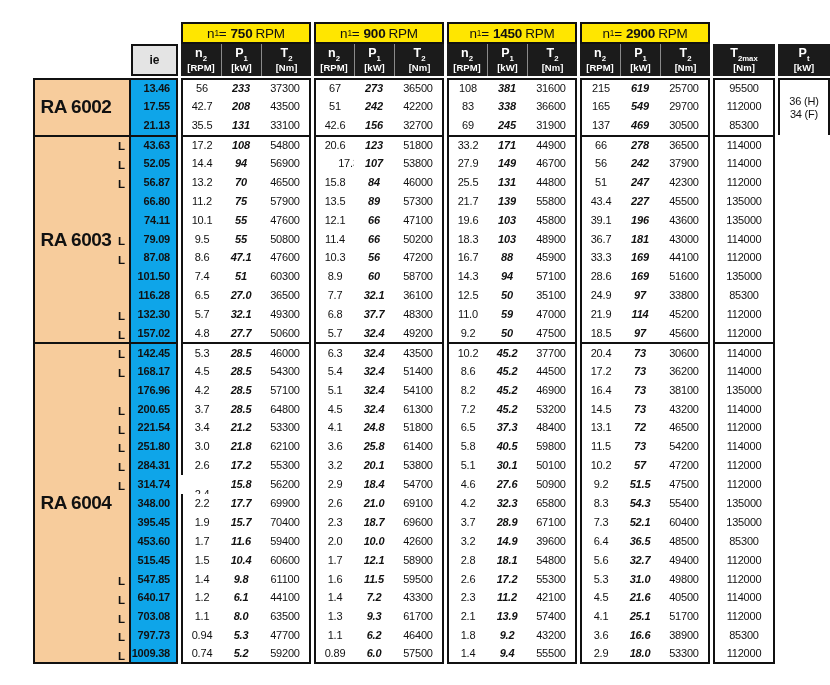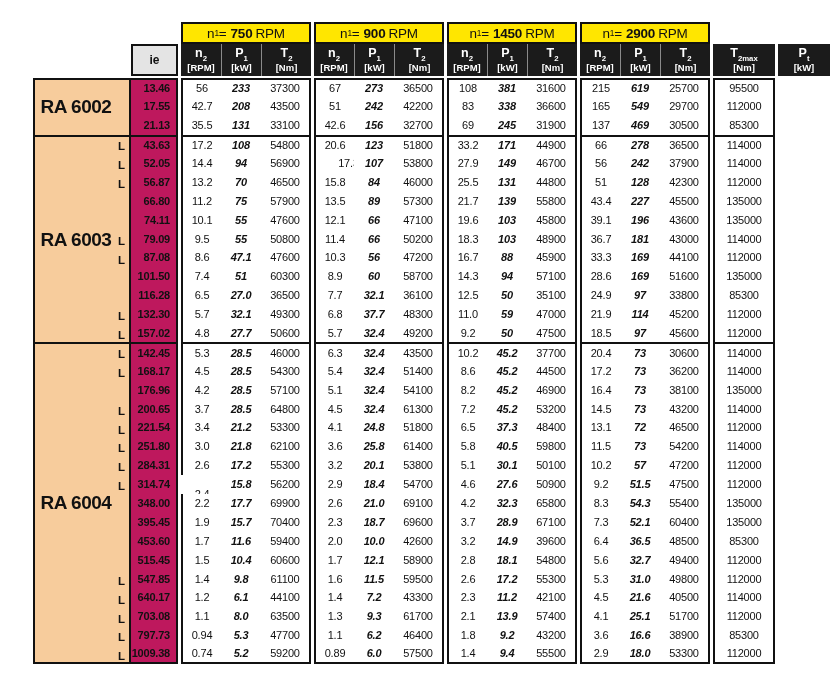--- a/index.html
+++ b/index.html
@@ -34,21 +34,21 @@
     background:#e4e4e4;border:2px solid #111;
     display:flex;align-items:center;justify-content:center;
     font-weight:bold;font-size:12px;
   }
   .d{
     background:#ffffff;display:flex;align-items:center;justify-content:center;
     font-size:11px;letter-spacing:-0.2px;
   }
   .p1{font-weight:bold;font-style:italic;}
   .ie{
-    background:#be185d;display:flex;align-items:center;justify-content:flex-end;
+    background:#0ea5e9;display:flex;align-items:center;justify-content:flex-end;
     padding-right:6px;font-weight:bold;font-size:11px;letter-spacing:-0.2px;
     border-right:2.5px solid #111;
   }
   .gl{border-left:2.5px solid #111;}
   .gr{border-right:2.5px solid #111;}
   .sec-top{border-top:2.5px solid #111;}
   .bot{border-bottom:2.5px solid #111;}
   .model{
     background:#f7cc9c;position:relative;
     border-left:2.5px solid #111;border-right:2.5px solid #111;
@@ -170,20 +170,24 @@
     <div class="d n2 gl" style="grid-area: 7 / 8;">42.6</div>
     <div class="d p1" style="grid-area: 7 / 9;">156</div>
     <div class="d t2 gr" style="grid-area: 7 / 10;">32700</div>
     <div class="d n2 gl" style="grid-area: 7 / 12;">69</div>
     <div class="d p1" style="grid-area: 7 / 13;">245</div>
     <div class="d t2 gr" style="grid-area: 7 / 14;">31900</div>
     <div class="d n2 gl" style="grid-area: 7 / 16;">137</div>
     <div class="d p1" style="grid-area: 7 / 17;">469</div>
     <div class="d t2 gr" style="grid-area: 7 / 18;">30500</div>
     <div class="d gl gr" style="grid-area: 7 / 20;">85300</div>
+    <div class="ptbox sec-top" style="grid-area: 5 / 22 / span 3;">
+      <div class="ptline">36 (H)</div>
+      <div class="ptline">34 (F)</div>
+    </div>
     <div class="model sec-top" style="grid-area: 8 / 1 / span 11;">
       <div class="mlabel">RA 6003</div>
       <div class="lmark" style="top: 0px;">L</div>
       <div class="lmark" style="top: 18.9px;">L</div>
       <div class="lmark" style="top: 37.8px;">L</div>
       <div class="lmark" style="top: 94.5px;">L</div>
       <div class="lmark" style="top: 113.4px;">L</div>
       <div class="lmark" style="top: 170.1px;">L</div>
       <div class="lmark" style="top: 189px;">L</div>
     </div>
@@ -219,21 +223,21 @@
     <div class="d n2 gl" style="grid-area: 10 / 4;">13.2</div>
     <div class="d p1" style="grid-area: 10 / 5;">70</div>
     <div class="d t2 gr" style="grid-area: 10 / 6;">46500</div>
     <div class="d n2 gl" style="grid-area: 10 / 8;">15.8</div>
     <div class="d p1" style="grid-area: 10 / 9;">84</div>
     <div class="d t2 gr" style="grid-area: 10 / 10;">46000</div>
     <div class="d n2 gl" style="grid-area: 10 / 12;">25.5</div>
     <div class="d p1" style="grid-area: 10 / 13;">131</div>
     <div class="d t2 gr" style="grid-area: 10 / 14;">44800</div>
     <div class="d n2 gl" style="grid-area: 10 / 16;">51</div>
-    <div class="d p1" style="grid-area: 10 / 17;">128</div>
+    <div class="d p1" style="grid-area: 10 / 17;">247</div>
     <div class="d t2 gr" style="grid-area: 10 / 18;">42300</div>
     <div class="d gl gr" style="grid-area: 10 / 20;">112000</div>
     <div class="ie" style="grid-area: 11 / 2;">66.80</div>
     <div class="d n2 gl" style="grid-area: 11 / 4;">11.2</div>
     <div class="d p1" style="grid-area: 11 / 5;">75</div>
     <div class="d t2 gr" style="grid-area: 11 / 6;">57900</div>
     <div class="d n2 gl" style="grid-area: 11 / 8;">13.5</div>
     <div class="d p1" style="grid-area: 11 / 9;">89</div>
     <div class="d t2 gr" style="grid-area: 11 / 10;">57300</div>
     <div class="d n2 gl" style="grid-area: 11 / 12;">21.7</div>

